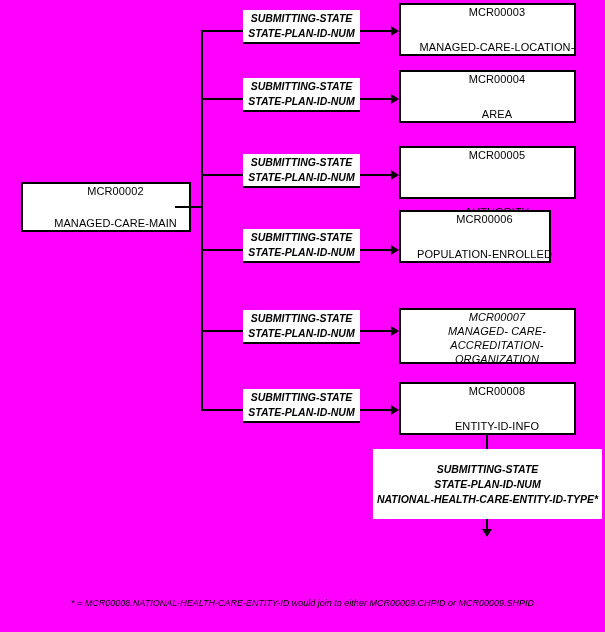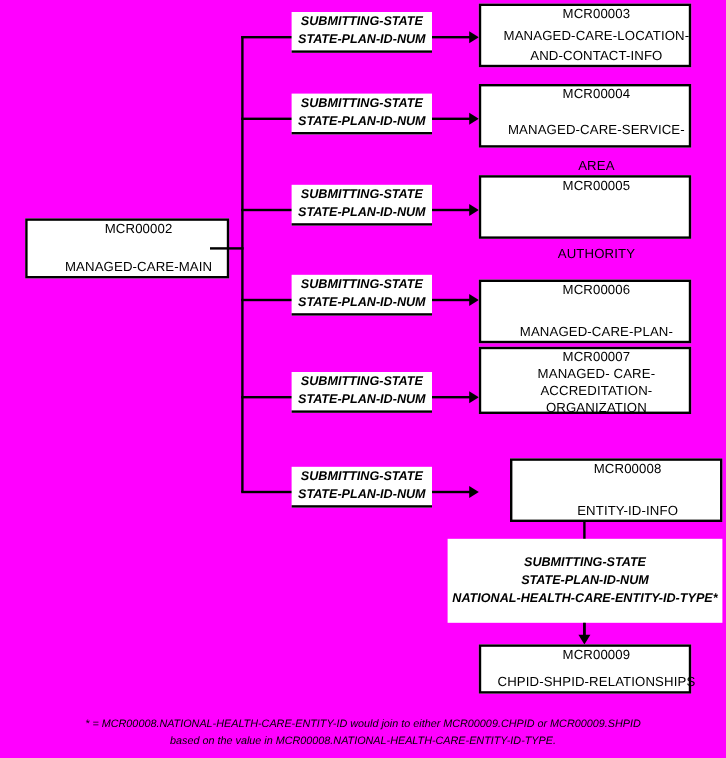--- a/index.html
+++ b/index.html
@@ -125,33 +125,31 @@
   <div class="ln-h" style="left:201px; top:30px; width:44px;"></div>
   <div class="attr-box" style="left:243px; top:10px; width:117px; height:34px;">
     <span class="ln">SUBMITTING-STATE</span>
     <span class="ln">STATE-PLAN-ID-NUM</span>
   </div>
   <div class="ln-h" style="left:360px; top:30px; width:33px;"></div>
   <div class="arrow-r" style="left:391px; top:26px;"></div>
   <div class="ent-box" style="left:399px; top:3px; width:177px; height:53px;">
     <span class="ln">MCR00003</span>
     <span class="ln">MANAGED-CARE-LOCATION-</span>
-    <span class="ln">AND-CONTACT-INFO</span>
   </div>
 
   <div class="ln-h" style="left:201px; top:98px; width:44px;"></div>
   <div class="attr-box" style="left:243px; top:78px; width:117px; height:34px;">
     <span class="ln">SUBMITTING-STATE</span>
     <span class="ln">STATE-PLAN-ID-NUM</span>
   </div>
   <div class="ln-h" style="left:360px; top:98px; width:33px;"></div>
   <div class="arrow-r" style="left:391px; top:94px;"></div>
   <div class="ent-box" style="left:399px; top:70px; width:177px; height:53px;gap:16px;">
     <span class="ln">MCR00004</span>
-    <span class="ln">MANAGED-CARE-SERVICE-</span>
     <span class="ln">AREA</span>
   </div>
 
   <div class="ln-h" style="left:201px; top:174px; width:44px;"></div>
   <div class="attr-box" style="left:243px; top:154px; width:117px; height:34px;">
     <span class="ln">SUBMITTING-STATE</span>
     <span class="ln">STATE-PLAN-ID-NUM</span>
   </div>
   <div class="ln-h" style="left:360px; top:174px; width:33px;"></div>
   <div class="arrow-r" style="left:391px; top:170px;"></div>
@@ -160,62 +158,57 @@
     <span class="ln">AUTHORITY</span>
   </div>
 
   <div class="ln-h" style="left:201px; top:249px; width:44px;"></div>
   <div class="attr-box" style="left:243px; top:229px; width:117px; height:34px;">
     <span class="ln">SUBMITTING-STATE</span>
     <span class="ln">STATE-PLAN-ID-NUM</span>
   </div>
   <div class="ln-h" style="left:360px; top:249px; width:33px;"></div>
   <div class="arrow-r" style="left:391px; top:245px;"></div>
-  <div class="ent-box" style="left:399px; top:233px; width:177px; height:53px;">
+  <div class="ent-box" style="left:399px; top:210px; width:152px; height:53px;">
     <span class="ln">MCR00006</span>
-    <span class="ln">MANAGED-CARE-PLAN-</span>
+    <span class="ln">POPULATION-ENROLLED</span>
   </div>
 
   <div class="ln-h" style="left:201px; top:330px; width:44px;"></div>
   <div class="attr-box" style="left:243px; top:310px; width:117px; height:34px;">
     <span class="ln">SUBMITTING-STATE</span>
     <span class="ln">STATE-PLAN-ID-NUM</span>
   </div>
   <div class="ln-h" style="left:360px; top:330px; width:33px;"></div>
   <div class="arrow-r" style="left:391px; top:326px;"></div>
-  <div class="ent-box" style="left:399px; top:289px; width:177px; height:56px;">
+  <div class="ent-box" style="left:399px; top:308px; width:177px; height:56px;font-style:italic;">
     <span class="ln">MCR00007</span>
     <span class="ln">MANAGED- CARE-</span>
     <span class="ln">ACCREDITATION-</span>
     <span class="ln">ORGANIZATION</span>
   </div>
 
   <div class="ln-h" style="left:201px; top:409px; width:44px;"></div>
   <div class="attr-box" style="left:243px; top:389px; width:117px; height:34px;">
     <span class="ln">SUBMITTING-STATE</span>
     <span class="ln">STATE-PLAN-ID-NUM</span>
   </div>
   <div class="ln-h" style="left:360px; top:409px; width:33px;"></div>
   <div class="arrow-r" style="left:391px; top:405px;"></div>
-  <div class="ent-box" style="left:399px; top:382px; width:177px; height:53px;margin-left:26px;">
+  <div class="ent-box" style="left:399px; top:382px; width:177px; height:53px;">
     <span class="ln">MCR00008</span>
     <span class="ln">ENTITY-ID-INFO</span>
   </div>
 
   <div class="ln-v" style="left:486px; top:435px; height:98px;"></div>
   <div class="fk-box" style="left:373px; top:449px; width:229px; height:70px;">
     <span class="ln">SUBMITTING-STATE</span>
     <span class="ln">STATE-PLAN-ID-NUM</span>
     <span class="ln">NATIONAL-HEALTH-CARE-ENTITY-ID-TYPE*</span>
   </div>
   <div class="ln-v" style="left:486px; top:519px; height:14px;"></div>
   <div class="arrow-d" style="left:482px; top:529px;"></div>
-  <div class="ent-box" style="left:399px; top:537px; width:177px; height:41px;">
-    <span class="ln">MCR00009</span>
-    <span class="ln">CHPID-SHPID-RELATIONSHIPS</span>
-  </div>
 
   <div id="footnote">
     <span class="ln">* = MCR00008.NATIONAL-HEALTH-CARE-ENTITY-ID would join to either MCR00009.CHPID or MCR00009.SHPID</span>
-    <span class="ln">based on the value in MCR00008.NATIONAL-HEALTH-CARE-ENTITY-ID-TYPE.</span>
   </div>
 
 </div>
 
 </body></html>

